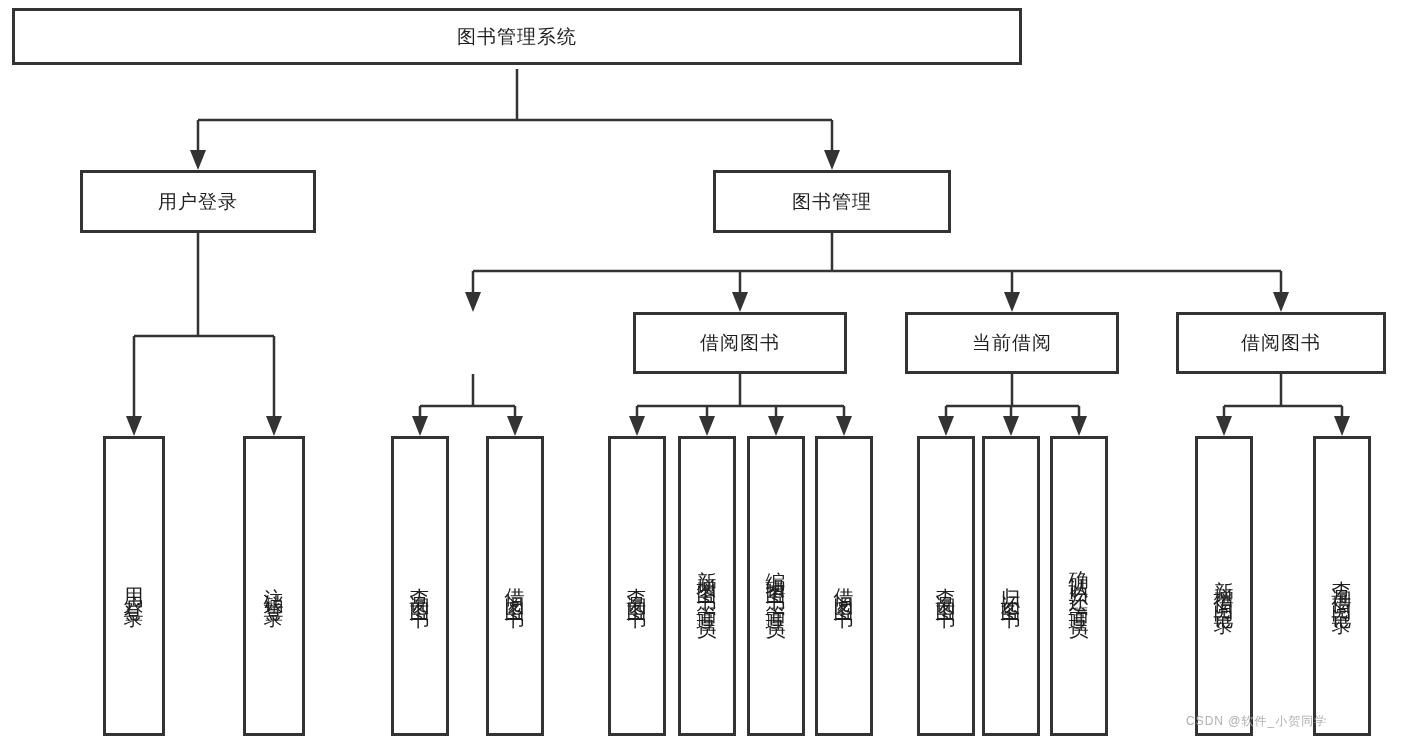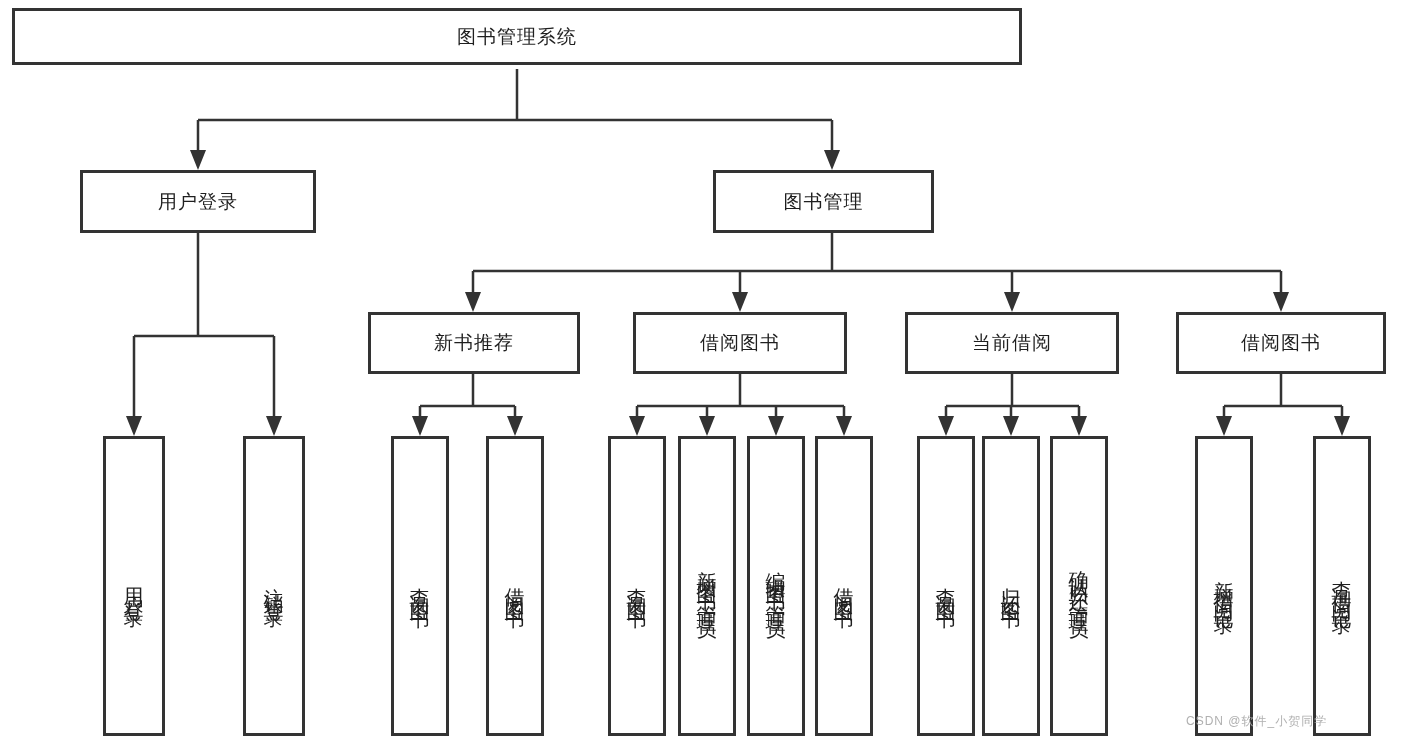--- a/index.html
+++ b/index.html
@@ -82,27 +82,24 @@
     <polygon points="1334,416 1350,416 1342,436"></polygon>
   </svg>
 
   <div class="node root" style="left:12px;top:8px;width:1010px;height:57px;">
     <span>图书管理系统</span>
   </div>
 
   <div class="node hnode" style="left:80px;top:170px;width:236px;height:63px;">
     <span>用户登录</span>
   </div>
-  <div class="node hnode" style="left:713px;top:170px;width:221px;height:63px;">
+  <div class="node hnode" style="left:713px;top:170px;width:238px;height:63px;">
     <span>图书管理</span>
   </div>
 
-  <div class="node hnode" style="left:368px;top:312px;width:212px;height:62px;">
-    <span>新书推荐</span>
-  </div>
   <div class="node hnode" style="left:633px;top:312px;width:214px;height:62px;">
     <span>借阅图书</span>
   </div>
   <div class="node hnode" style="left:905px;top:312px;width:214px;height:62px;">
     <span>当前借阅</span>
   </div>
   <div class="node hnode" style="left:1176px;top:312px;width:210px;height:62px;">
     <span>借阅图书</span>
   </div>
 

